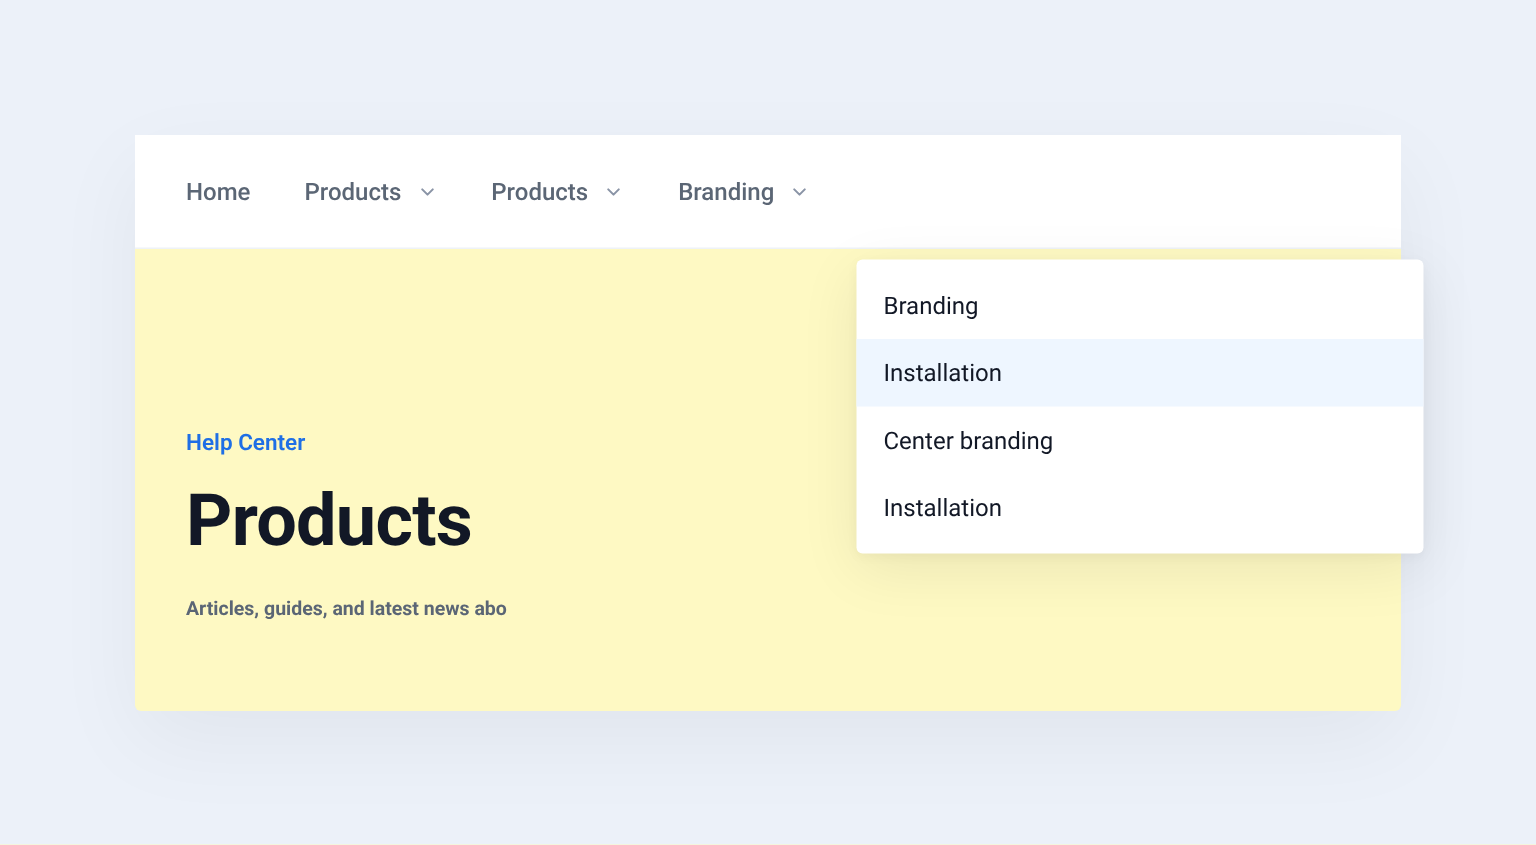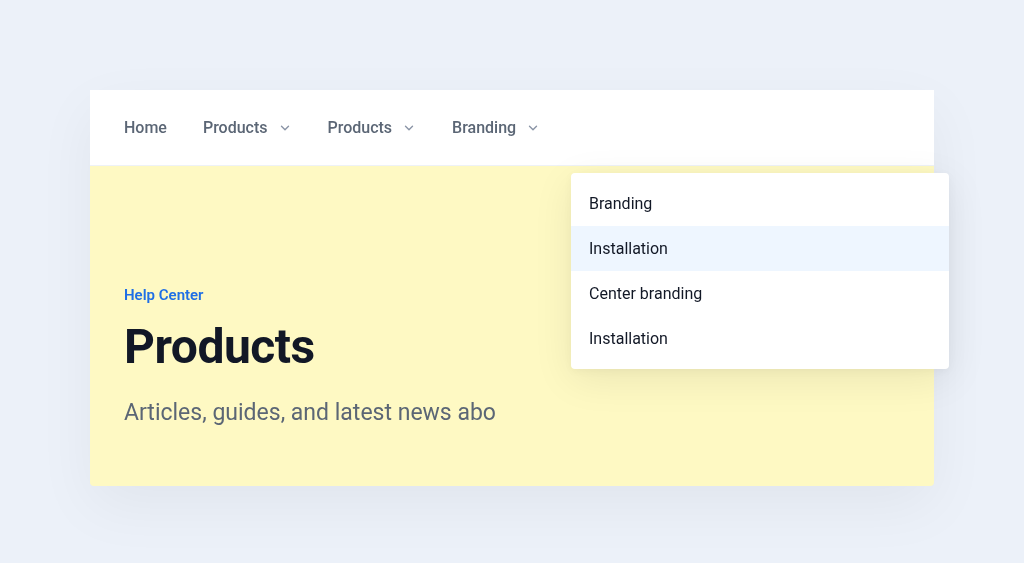--- a/index.html
+++ b/index.html
@@ -55,23 +55,23 @@
       margin-bottom: 14px;
     }
     .page-title {
       font-size: 48px;
       font-weight: 700;
       color: #121826;
       letter-spacing: -0.5px;
       margin-bottom: 24px;
     }
     .page-subtitle {
-      font-size: 23px;
+      font-size: 13px;
       color: #5b6675;
-      font-weight: 400;
+      font-weight: 700;
     }
     .dropdown {
       position: absolute;
       top: 83px;
       left: 481px;
       width: 378px;
       background: #ffffff;
       border-radius: 4px;
       box-shadow: 0 10px 40px rgba(0,0,0,0.08), 0 2px 8px rgba(0,0,0,0.04);
       padding: 8px 0;

